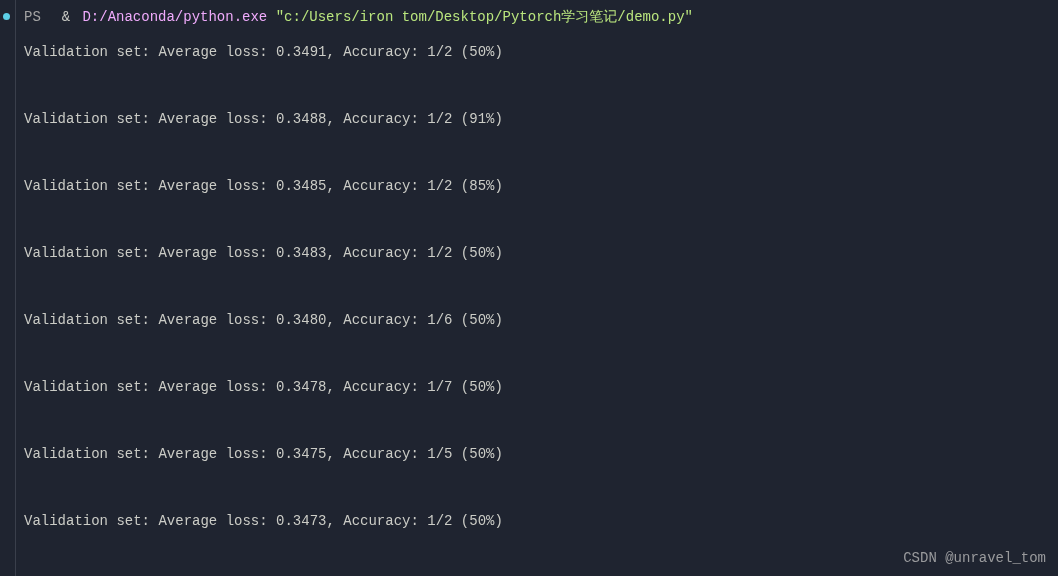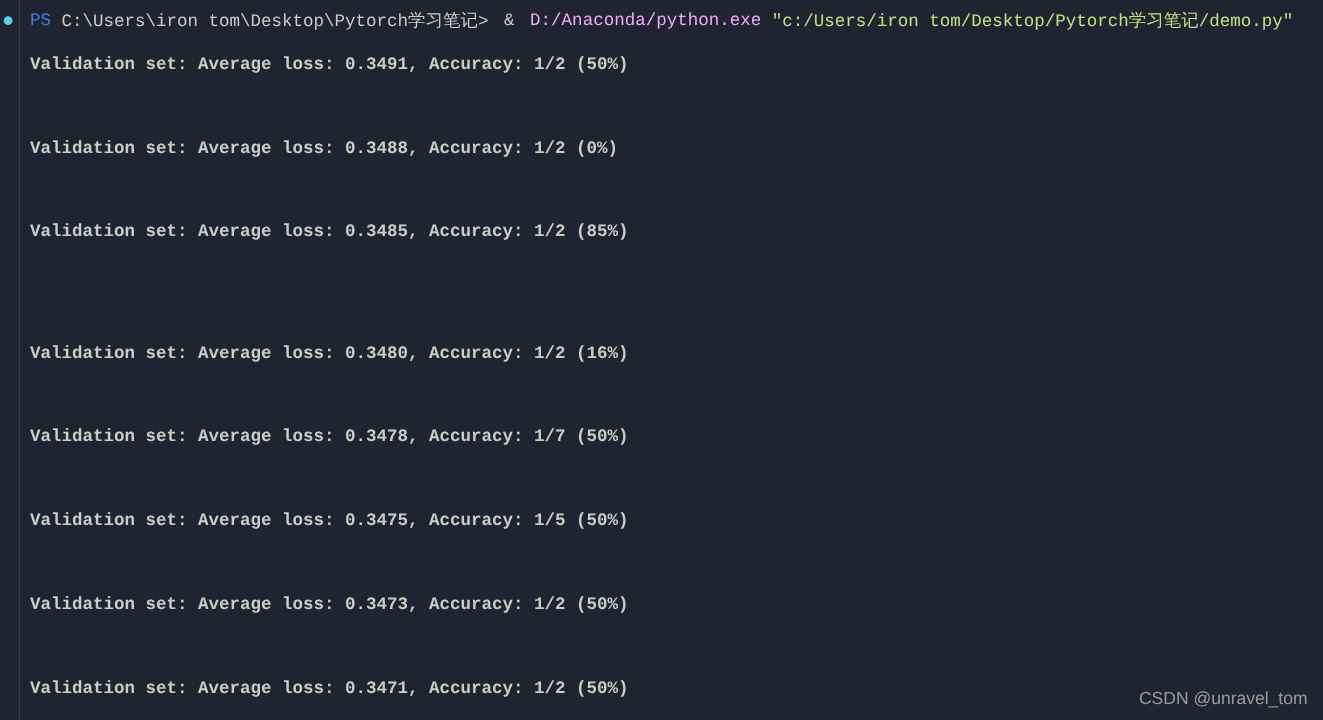--- a/index.html
+++ b/index.html
@@ -38,71 +38,70 @@
     }
     .dot {
       width: 7px;
       height: 7px;
       background: #5ccfe6;
       border-radius: 50%;
       position: absolute;
       left: -13px;
       top: 13px;
     }
-    .ps { color: #3b82f6; }
+    .ps { color: #a3a3a3; }
     .path { color: #cbccc6; }
     .amp { color: #cbccc6; margin: 0 4px; }
     .exe { color: #f0abfc; }
     .arg { color: #bae67e; }
     .output-line {
       padding: 8px 0 8px 8px;
       color: #cbccc6;
       line-height: 1.5;
-      font-weight: bold;
     }
     .spacer {
       height: 30px;
     }
     .watermark {
       position: absolute;
       right: 12px;
       bottom: 10px;
       color: #b8b8b8;
-      font-family: Liberation Sans, sans-serif;
+      font-family: Liberation Mono, monospace;
       font-size: 14px;
       opacity: 0.8;
     }
   </style>
 </head>
 <body>
 
 <div class="terminal">
   <div class="gutter"></div>
   <div class="content">
     <div class="prompt-line">
       <span class="dot"></span>
       <span class="ps">PS</span>
       <span>&nbsp;</span>
-      <span class="path">C:\Users\iron tom\Desktop\Pytorch学习笔记&gt;</span>
       <span>&nbsp;</span>
       <span class="amp">&amp;</span>
       <span>&nbsp;</span>
       <span class="exe">D:/Anaconda/python.exe</span>
       <span>&nbsp;</span>
       <span class="arg">"c:/Users/iron tom/Desktop/Pytorch学习笔记/demo.py"</span>
     </div>
     <div id="output-container">
         <div class="output-line">Validation set: Average loss: 0.3491, Accuracy: 1/2 (50%)</div>
         <div class="spacer"></div>
-        <div class="output-line">Validation set: Average loss: 0.3488, Accuracy: 1/2 (0%)</div>
+        <div class="output-line">Validation set: Average loss: 0.3488, Accuracy: 1/2 (91%)</div>
         <div class="spacer"></div>
         <div class="output-line">Validation set: Average loss: 0.3485, Accuracy: 1/2 (85%)</div>
         <div class="spacer"></div>
+        <div class="output-line">Validation set: Average loss: 0.3483, Accuracy: 1/2 (50%)</div>
         <div class="spacer"></div>
-        <div class="output-line">Validation set: Average loss: 0.3480, Accuracy: 1/2 (16%)</div>
+        <div class="output-line">Validation set: Average loss: 0.3480, Accuracy: 1/6 (50%)</div>
         <div class="spacer"></div>
         <div class="output-line">Validation set: Average loss: 0.3478, Accuracy: 1/7 (50%)</div>
         <div class="spacer"></div>
         <div class="output-line">Validation set: Average loss: 0.3475, Accuracy: 1/5 (50%)</div>
         <div class="spacer"></div>
         <div class="output-line">Validation set: Average loss: 0.3473, Accuracy: 1/2 (50%)</div>
         <div class="spacer"></div>
         <div class="output-line">Validation set: Average loss: 0.3471, Accuracy: 1/2 (50%)</div>
       </div>
   </div>

